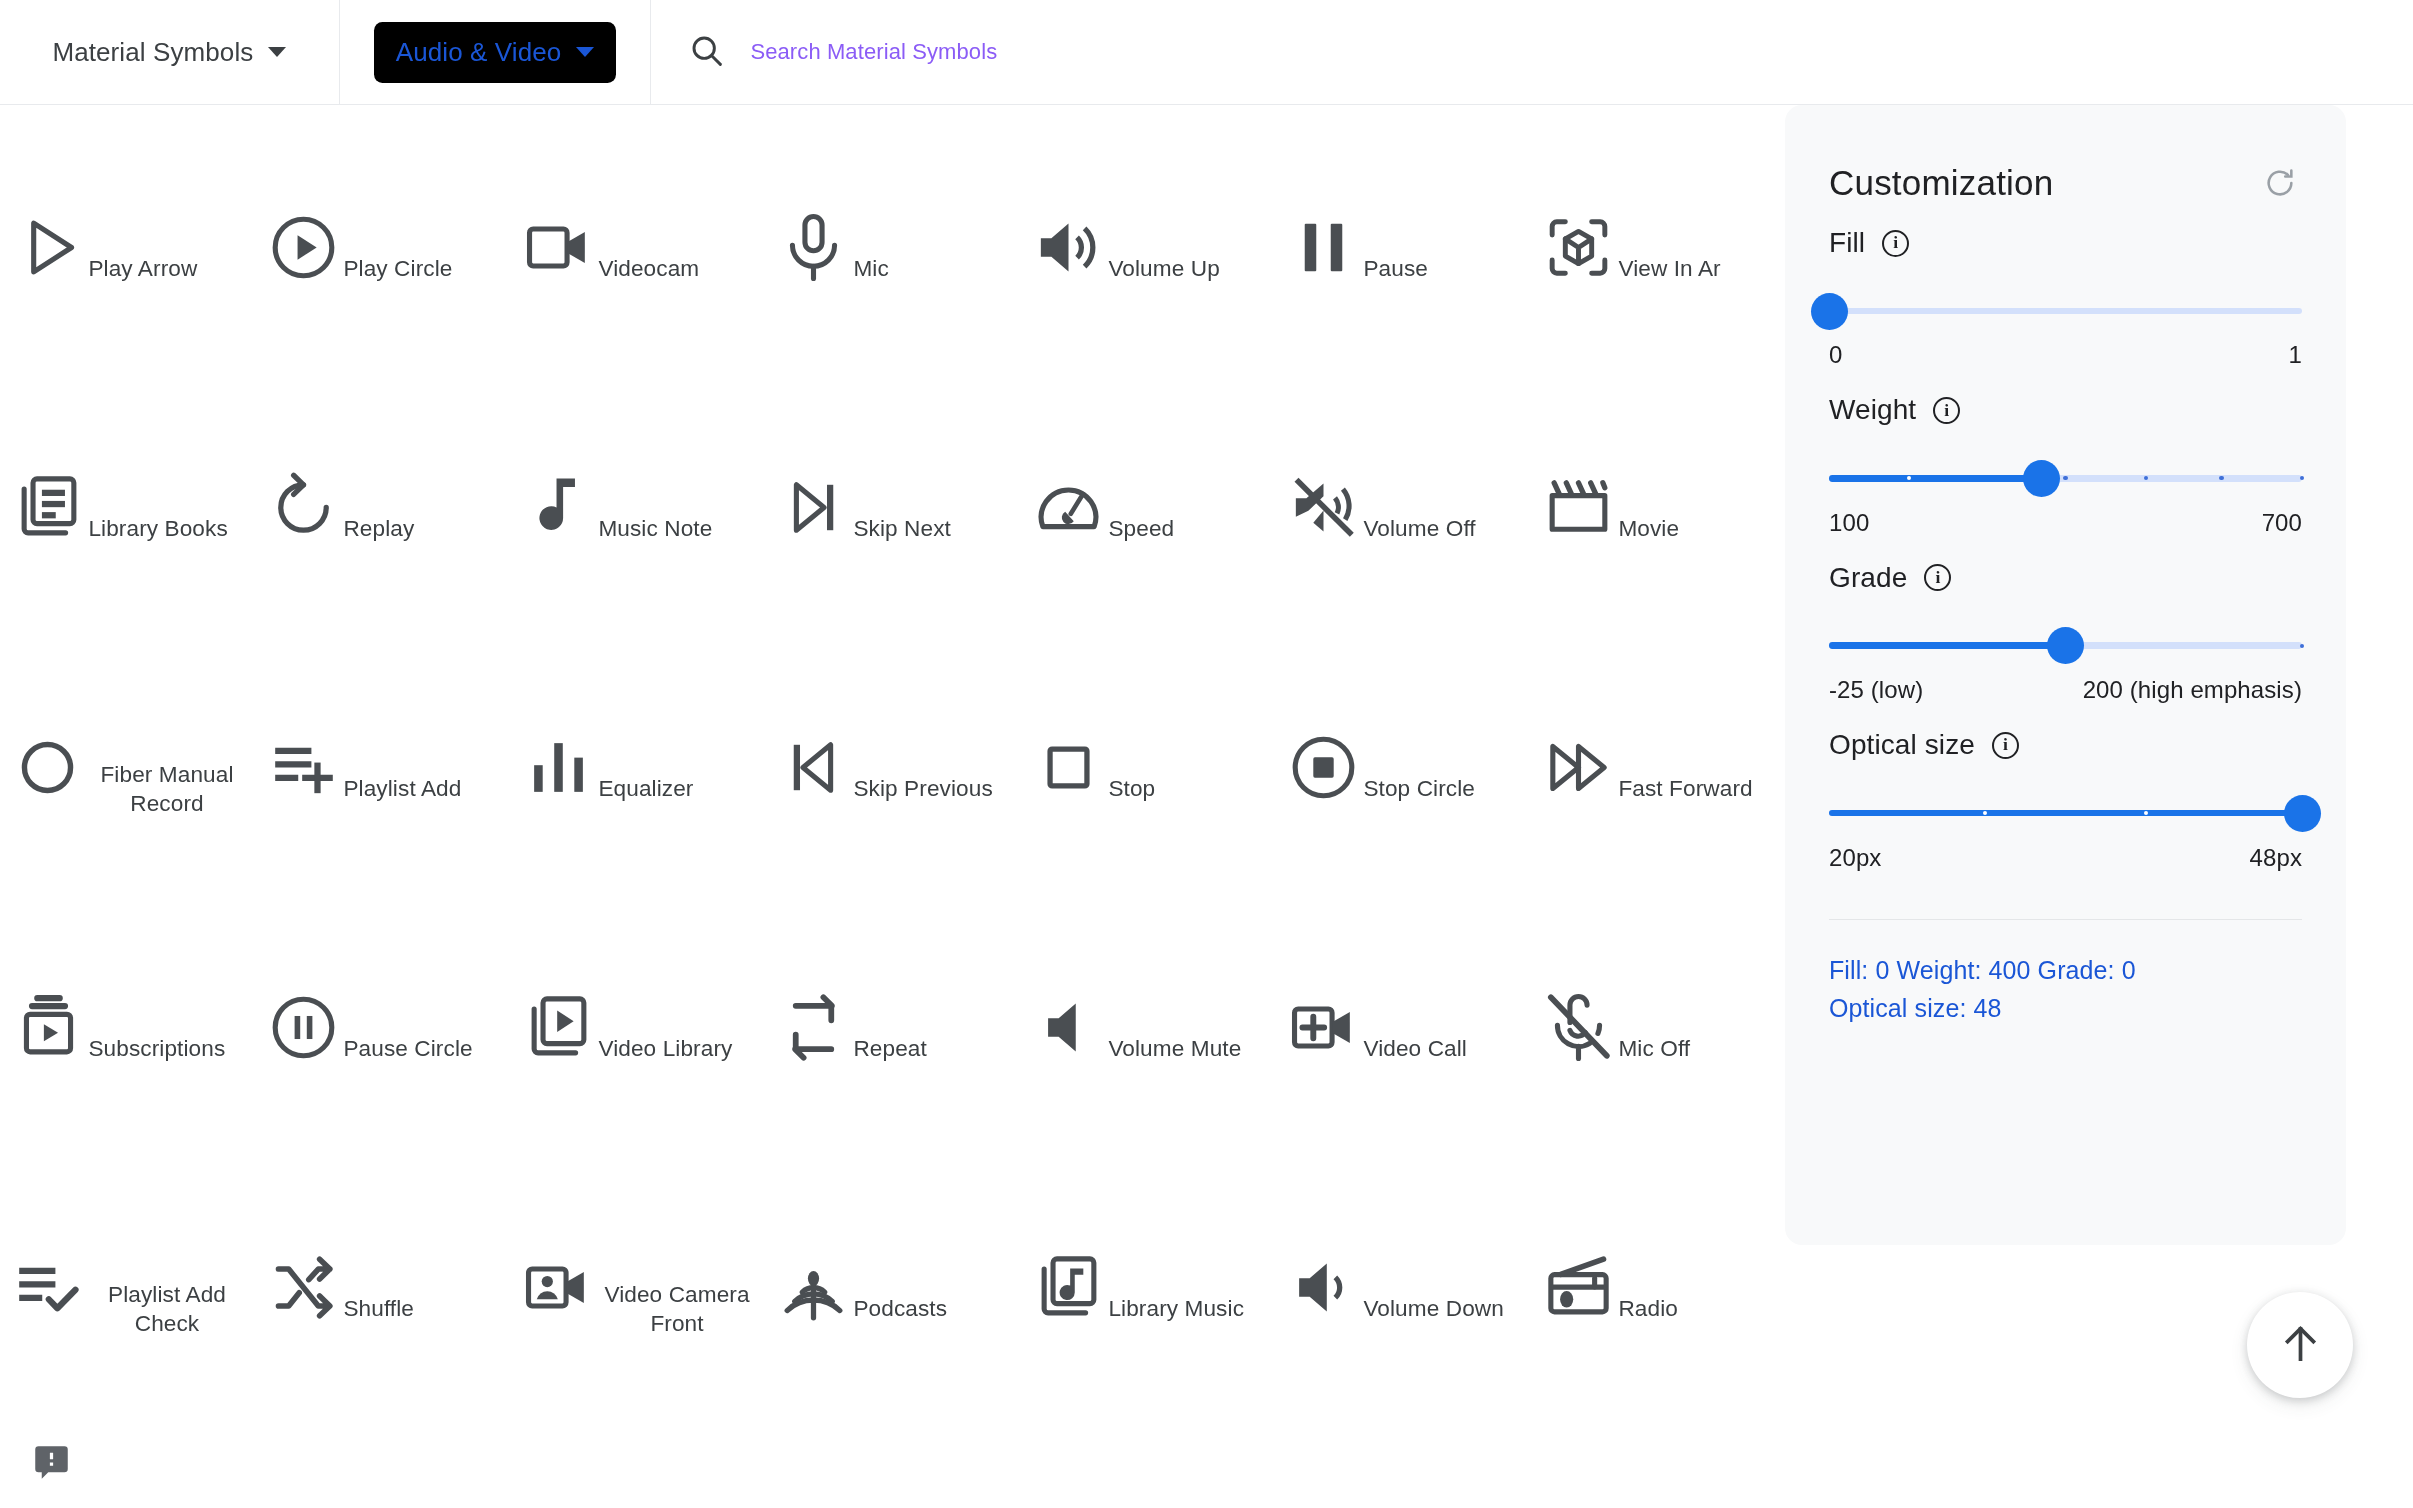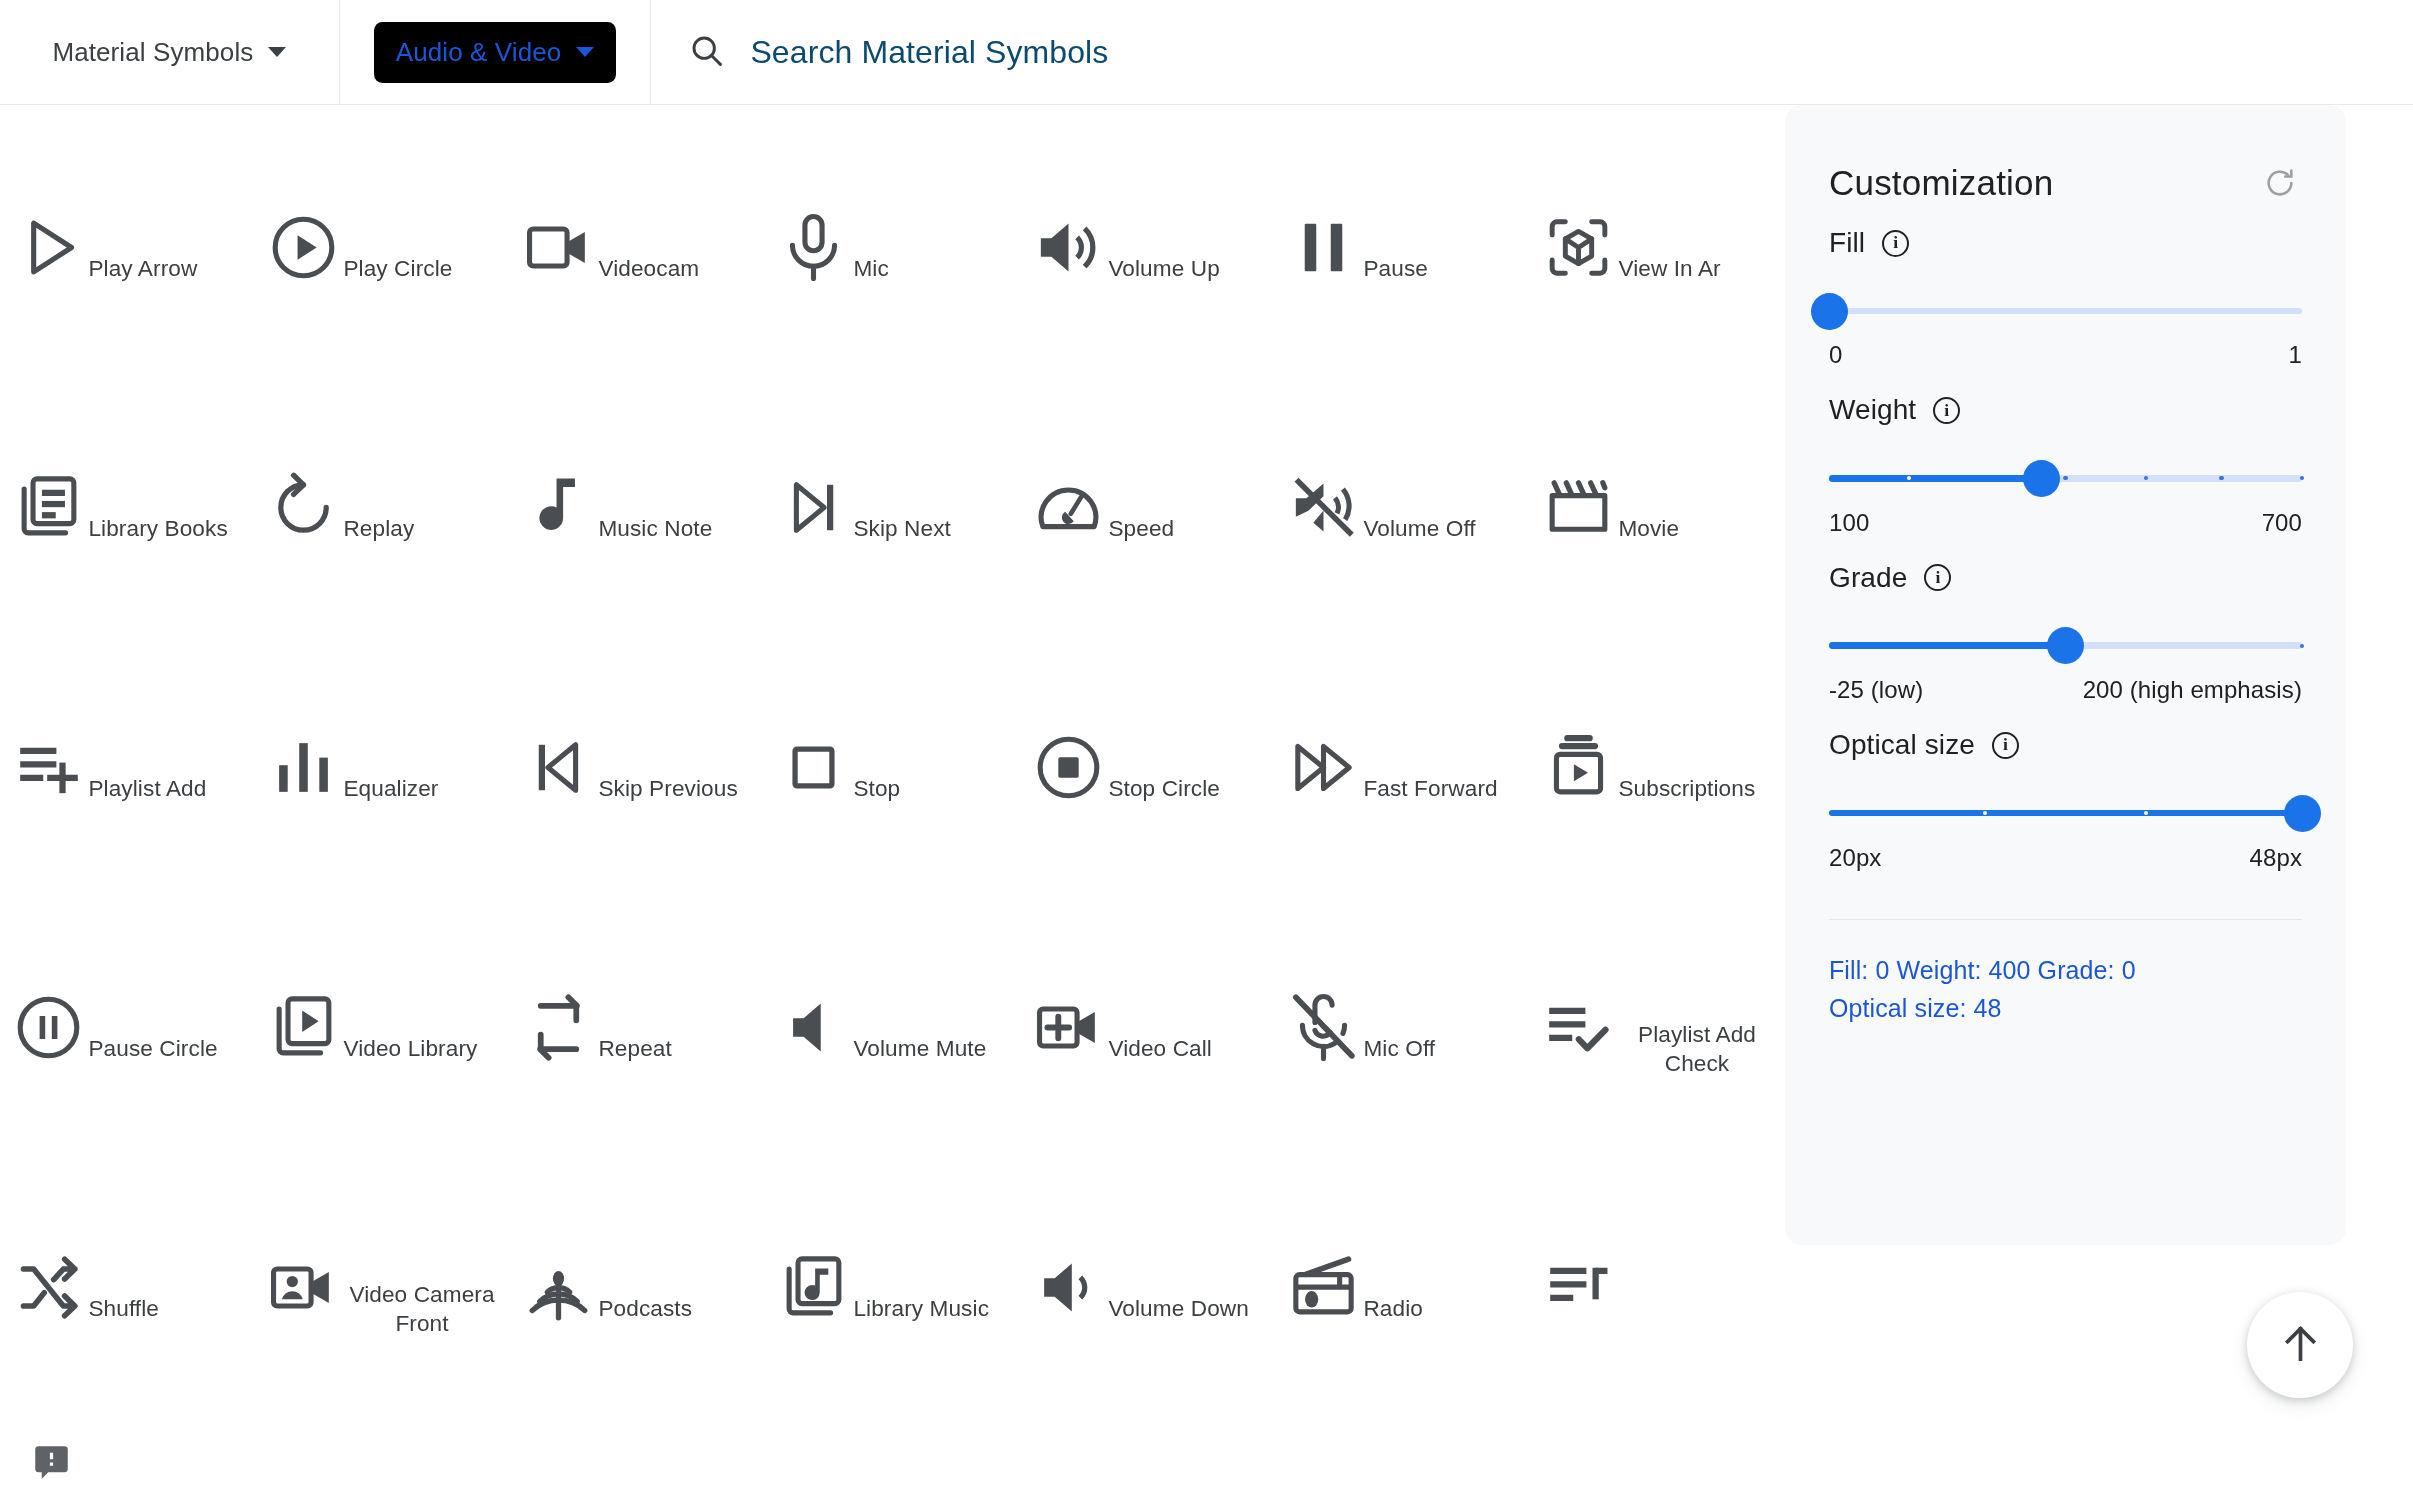--- a/index.html
+++ b/index.html
@@ -68,22 +68,22 @@
 
   .search-zone {
     display: flex;
     align-items: center;
     gap: 25px;
     padding-left: 37px;
     flex: 1;
     height: 100%;
   }
   .search-text {
-    font-size: 32px;
-    color: #0c4a6e;
+    font-size: 22px;
+    color: #8b5cf6;
     letter-spacing: 0.1px;
   }
 
   
   .content {
     position: absolute;
     top: 105px; left: 0;
     width: 2413px;
     height: 1404px;
     overflow: hidden;
@@ -430,20 +430,28 @@
         <div class="glyph">
           <svg width="79" height="79" viewBox="0 0 24 24" fill="none" stroke="currentColor" stroke-width="1.55" stroke-linecap="round" stroke-linejoin="round">
             <path d="M4 8.4h16v10.2H4z"></path>
             <path d="m4.6 4.5 1.6 3.5M8.3 4.5 9.9 8M12 4.5 13.6 8M15.7 4.5 17.3 8M19.4 4.5 20 6" stroke-width="1.6"></path>
           </svg>
         </div>
         <div class="cap">Movie</div>
       </div>
       <div class="cell">
         <div class="glyph">
+          <svg width="79" height="79" viewBox="0 0 24 24" fill="none" stroke="currentColor" stroke-width="1.65" stroke-linecap="round" stroke-linejoin="round">
+            <circle cx="12" cy="12" r="7"></circle>
+          </svg>
+        </div>
+        <div class="cap">Fiber Manual Record</div>
+      </div>
+      <div class="cell">
+        <div class="glyph">
           <svg width="79" height="79" viewBox="0 0 24 24" fill="currentColor">
             <rect x="3.4" y="6" width="11" height="1.9"></rect>
             <rect x="3.4" y="10.1" width="11" height="1.9"></rect>
             <rect x="3.4" y="14.2" width="7" height="1.9"></rect>
             <rect x="11.6" y="14.2" width="9.3" height="1.9"></rect>
             <rect x="15.3" y="10.5" width="1.9" height="9.3"></rect>
           </svg>
         </div>
         <div class="cap">Playlist Add</div>
       </div>

